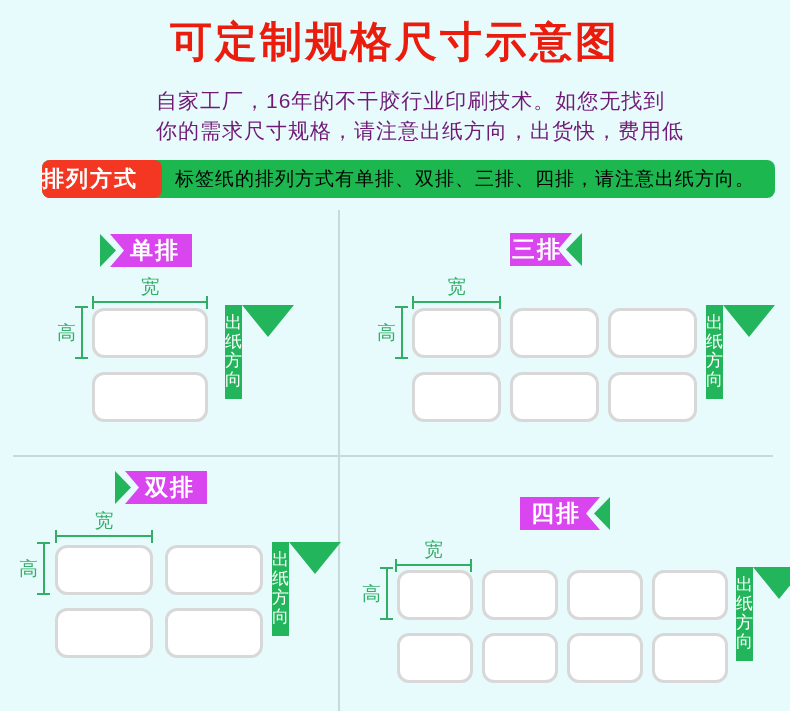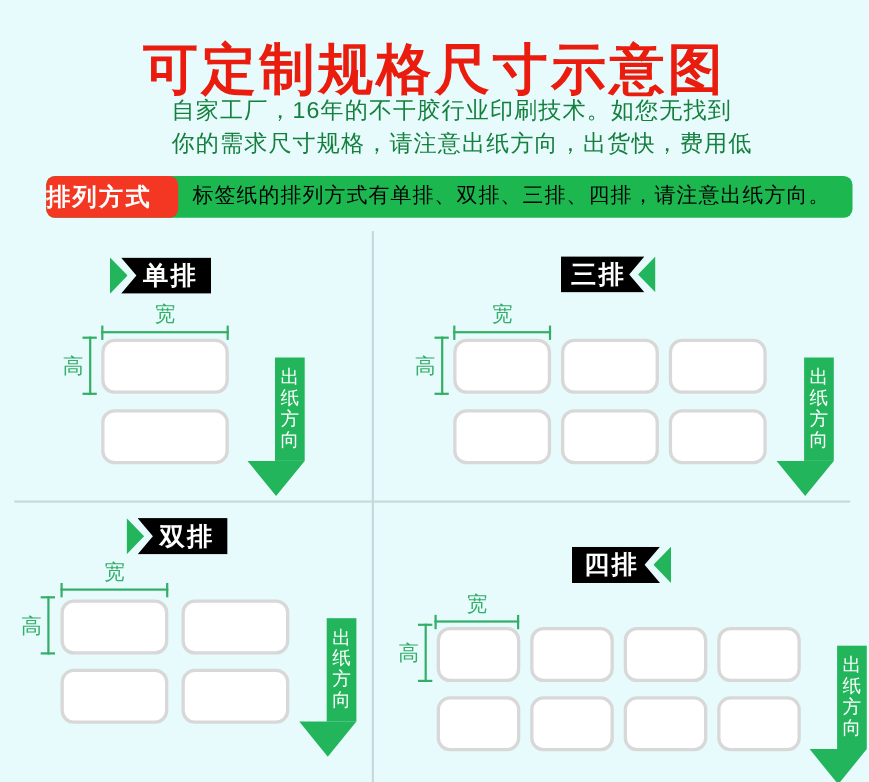--- a/index.html
+++ b/index.html
@@ -7,26 +7,26 @@
     position:relative;
     width:790px;height:711px;
     background:#e7fbfd;
     font-family:"Liberation Sans", sans-serif;
     overflow:hidden;
   }
   
   .page-title{
     position:absolute;top:14px;left:0;right:0;
     text-align:center;
-    font-size:50px;font-weight:bold;color:#ea1c0e;
-    letter-spacing:3px;margin:16px;
+    font-size:42px;font-weight:bold;color:#ea1c0e;
+    letter-spacing:3px;margin:0;
   }
   .intro{
     position:absolute;top:86px;left:156px;
-    font-size:21px;color:#15803d;line-height:30px;letter-spacing:1px;
+    font-size:21px;color:#701a75;line-height:30px;letter-spacing:1px;
   }
   
   .banner{position:absolute;top:160px;left:42px;width:733px;height:38px;}
   .banner-green{
     position:absolute;left:0;top:0;right:0;bottom:0;
     background:#1db750;border-radius:8px;
     color:#000000;font-size:19px;line-height:38px;
     padding-left:133px;white-space:nowrap;letter-spacing:1px;
     box-sizing:border-box;
   }
@@ -41,28 +41,28 @@
   .divider-h{position:absolute;top:455px;left:13px;width:760px;height:2px;background:#c9d8da;}
   
   .quadrant{position:absolute;}
   .q1{left:0;top:210px;width:338px;height:245px;}
   .q2{left:338px;top:210px;width:452px;height:245px;}
   .q3{left:0;top:430px;width:338px;height:256px;}
   .q4{left:348px;top:455px;width:452px;height:256px;padding-left:16px;}
   
   .ribbon{position:absolute;height:33px;}
   .q1 .ribbon{left:100px;top:24px;width:92px;}
-  .q2 .ribbon{left:172px;top:23px;width:86px;}
+  .q2 .ribbon{left:172px;top:23px;width:72px;}
   .q3 .ribbon{left:115px;top:41px;width:92px;}
   .q4 .ribbon{left:172px;top:42px;width:90px;}
   .ribbon-chevron{position:absolute;top:0;width:16px;height:100%;background:#23b55c;}
   .ribbon-left .ribbon-chevron{left:0;clip-path:polygon(0 0,100% 50%,0 100%);}
   .ribbon-right .ribbon-chevron{right:0;clip-path:polygon(100% 0,0 50%,100% 100%);}
   .ribbon-band{
-    position:absolute;top:0;bottom:0;background:#000000;
+    position:absolute;top:0;bottom:0;background:#d946ef;
     color:#fff;font-size:23px;font-weight:bold;line-height:33px;
     text-align:center;letter-spacing:2px;
   }
   .ribbon-left .ribbon-band{left:10px;right:0;clip-path:polygon(0 0,100% 0,100% 100%,0 100%,14px 50%);padding-left:8px;}
   .ribbon-right .ribbon-band{left:0;right:10px;clip-path:polygon(0 0,100% 0,calc(100% - 14px) 50%,100% 100%,0 100%);padding-right:8px;}
   
   .measure-w{position:absolute;}
   .q1 .measure-w{left:92px;top:66px;width:116px;}
   .q2 .measure-w{left:74px;top:66px;width:89px;}
   .q3 .measure-w{left:55px;top:80px;width:98px;}
@@ -84,21 +84,21 @@
   .mh-line::before{top:0;}
   .mh-line::after{bottom:0;}
   
   .cells{position:absolute;display:grid;}
   .q1 .cells{left:92px;top:98px;grid-template-columns:repeat(1,116px);gap:14px 9px;}
   .q2 .cells{left:74px;top:98px;grid-template-columns:repeat(3,89px);gap:14px 9px;}
   .q3 .cells{left:55px;top:115px;grid-template-columns:repeat(2,98px);gap:13px 12px;}
   .q4 .cells{left:49px;top:115px;grid-template-columns:repeat(4,76px);gap:13px 9px;}
   .cell{height:50px;background:#fff;border:3px solid #d8d8d8;border-radius:12px;box-sizing:border-box;}
   
-  .arrow{position:absolute;display:flex;flex-direction:column;align-items:flex-end;width:52px;margin-top:20px;}
+  .arrow{position:absolute;display:flex;flex-direction:row;align-items:flex-start;width:52px;}
   .q1 .arrow{left:225px;top:95px;}
   .q2 .arrow{left:368px;top:95px;}
   .q3 .arrow{left:272px;top:112px;}
   .q4 .arrow{left:388px;top:112px;}
   .arrow-shaft{
     width:27px;background:#23b55c;color:#fff;
     font-size:17px;line-height:19px;text-align:center;
     word-break:break-all;padding:8px 0 10px;
   }
   .arrow-head{width:0;height:0;border-left:26px solid transparent;border-right:26px solid transparent;border-top:32px solid #23b55c;}

